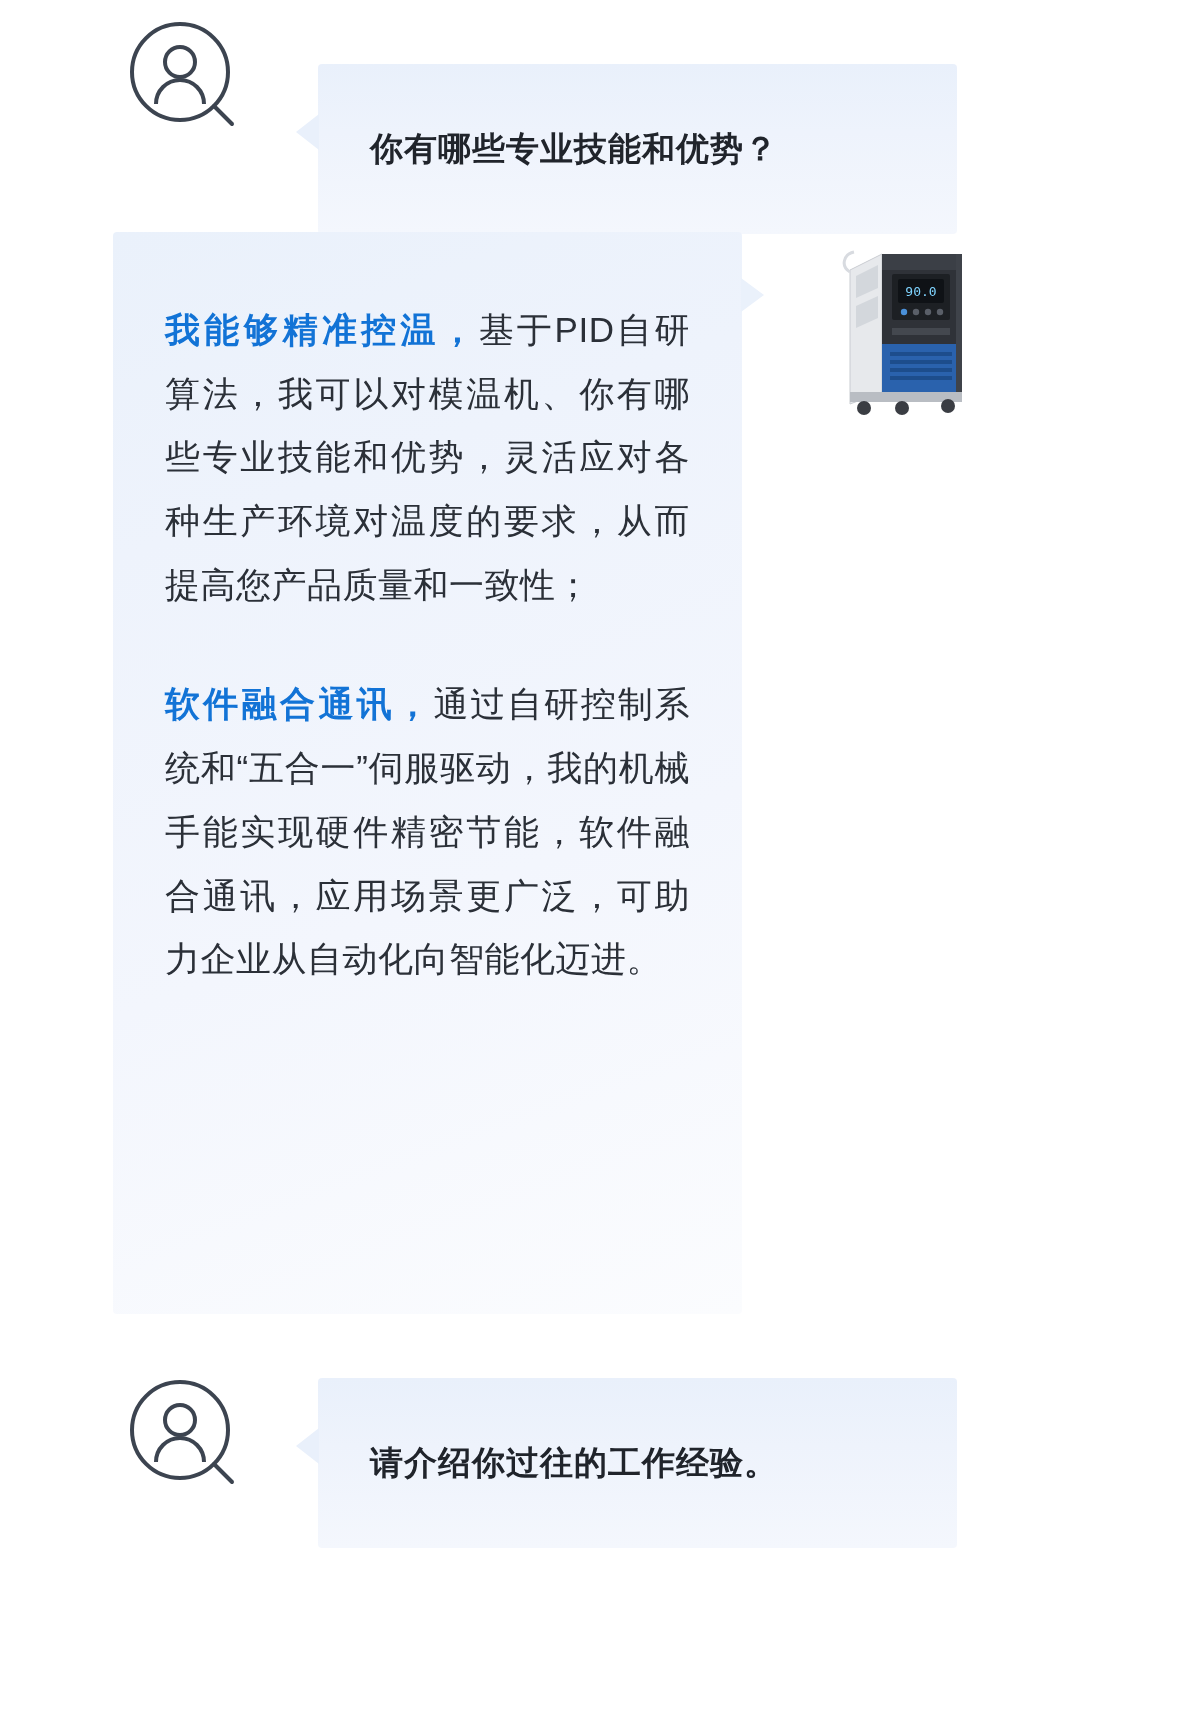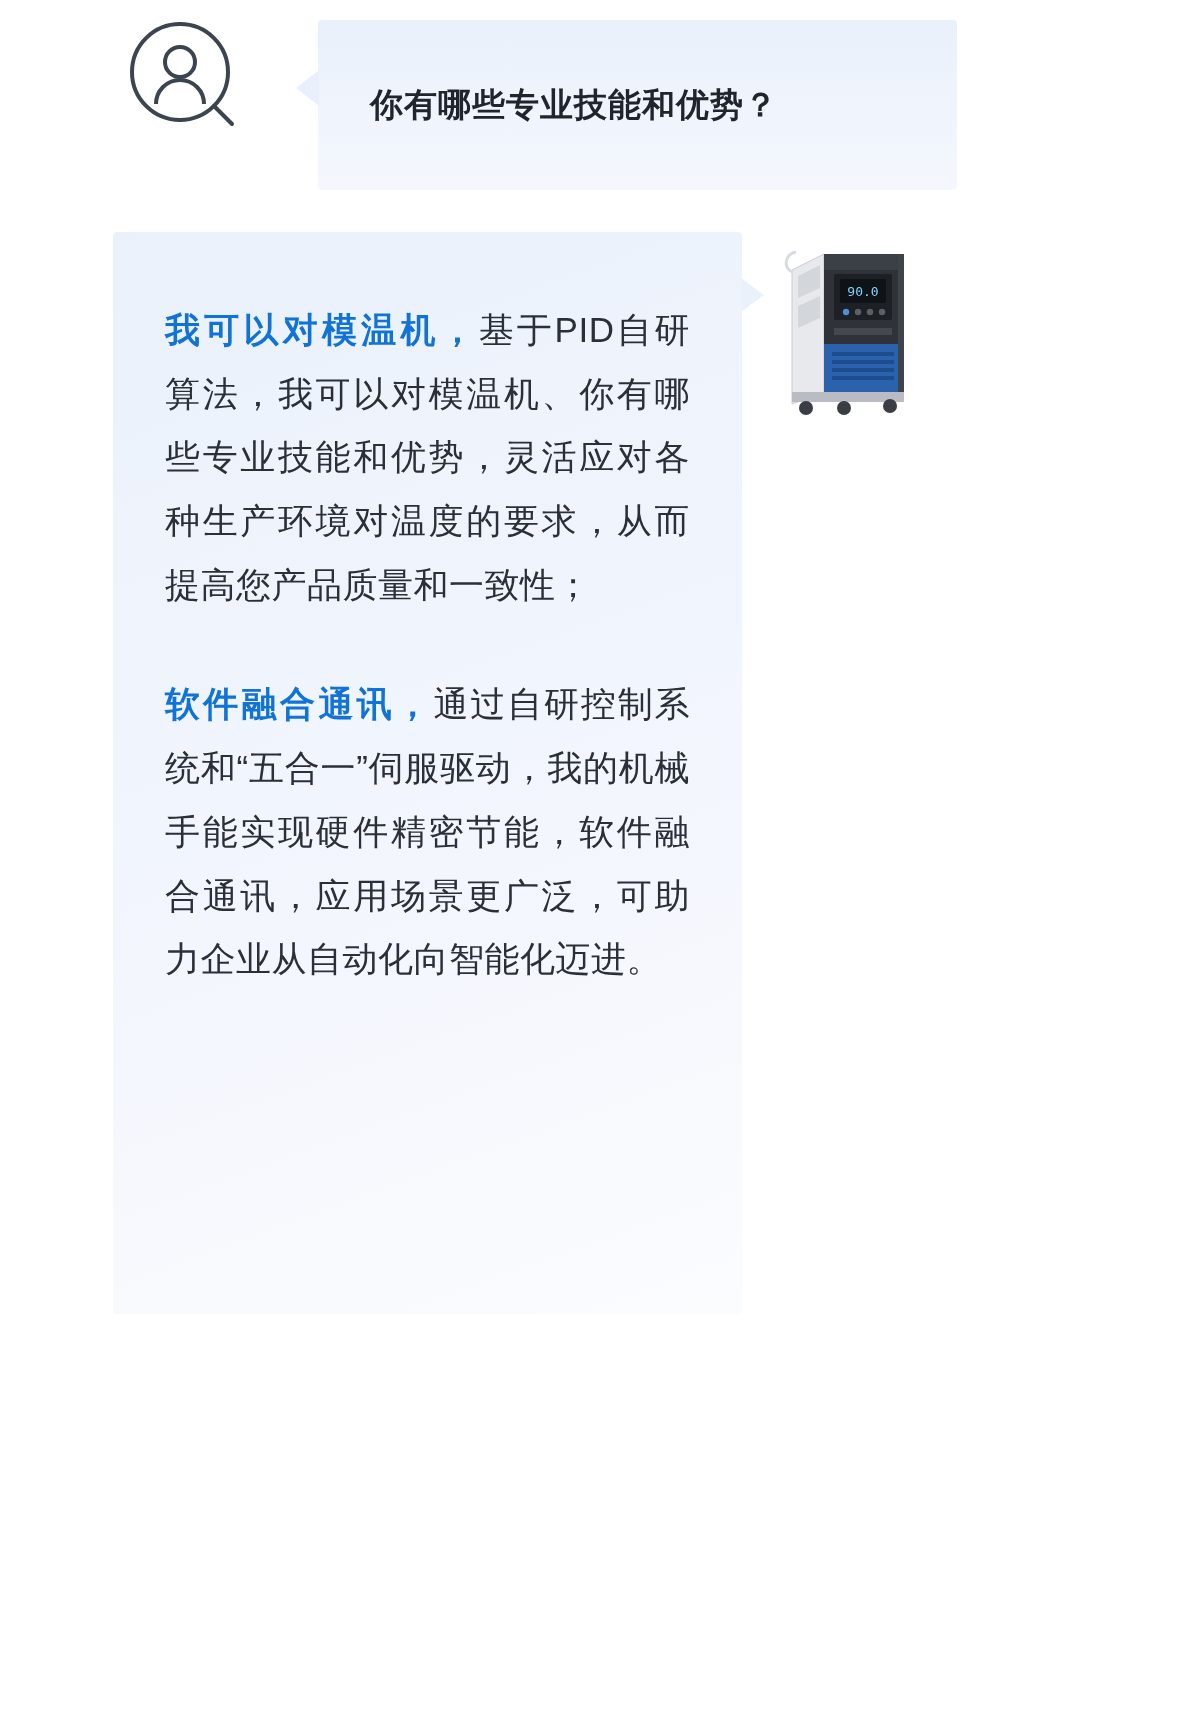--- a/index.html
+++ b/index.html
@@ -102,53 +102,53 @@
   .ans-para + .ans-para { margin-top: 56px; }
   .hl {
     color: #1273d6;
     font-weight: bold;
     letter-spacing: 2px;
   }
 
   
   .product {
     position: absolute;
-    left: 780px;
+    left: 838px;
     top: 232px;
     width: 160px;
     height: 190px;
   }
   .product svg { display: block; }
 </style>
 </head>
 <body>
 
 <div class="page">
 
   <div class="qa-row" style="left:128px; top:20px;">
     <div class="avatar">
       <svg width="112" height="112" viewBox="0 0 112 112" xmlns="http://www.w3.org/2000/svg">
         <circle cx="52" cy="52" r="48" fill="none" stroke="#3c4450" stroke-width="4"></circle>
         <circle cx="52" cy="42" r="15" fill="none" stroke="#3c4450" stroke-width="4"></circle>
         <path d="M28 84 a24 24 0 0 1 48 0" fill="none" stroke="#3c4450" stroke-width="4"></path>
         <line x1="86" y1="86" x2="104" y2="104" stroke="#3c4450" stroke-width="4" stroke-linecap="round"></line>
       </svg>
     </div>
-    <div class="question-bubble" style="width:639px; height:170px; margin-left:78px;">
+    <div class="question-bubble" style="width:639px; height:170px; margin-left:78px;margin-top:44px;">
       <span class="bubble-tail-left"></span>
       <span class="q-text">你有哪些专业技能和优势？</span>
     </div>
   </div>
 
   <div class="answer-wrap">
     <div class="answer-bubble">
       <span class="bubble-tail-right"></span>
 
       <p class="ans-para">
-        <span class="hl">我可以对模温机，</span><span>基于PID自研算法，我可以对模温机、你有哪些专业技能和优势，灵活应对各种生产环境对温度的要求，从而提高您产品质量和一致性；</span>
+        <span class="hl">我能够精准控温，</span><span>基于PID自研算法，我可以对模温机、你有哪些专业技能和优势，灵活应对各种生产环境对温度的要求，从而提高您产品质量和一致性；</span>
       </p>
 
       <p class="ans-para">
         <span class="hl">软件融合通讯，</span><span>通过自研控制系统和“五合一”伺服驱动，我的机械手能实现硬件精密节能，软件融合通讯，应用场景更广泛，可助力企业从自动化向智能化迈进。</span>
       </p>
     </div>
   </div>
 
   <div class="product">
     <svg width="160" height="190" viewBox="0 0 160 190" xmlns="http://www.w3.org/2000/svg">
@@ -181,14 +181,28 @@
       <rect x="12" y="160" width="112" height="10" fill="#b9bdc3"></rect>
 
       <circle cx="26" cy="176" r="7" fill="#3a3d43"></circle>
       <circle cx="64" cy="176" r="7" fill="#3a3d43"></circle>
       <circle cx="110" cy="174" r="7" fill="#3a3d43"></circle>
 
       <path d="M12 40 C2 34 6 22 16 20" fill="none" stroke="#d8dbe0" stroke-width="3"></path>
     </svg>
   </div>
 
+  <div class="qa-row" style="left:128px; top:1378px;">
+    <div class="avatar">
+      <svg width="112" height="112" viewBox="0 0 112 112" xmlns="http://www.w3.org/2000/svg">
+        <circle cx="52" cy="52" r="48" fill="none" stroke="#3c4450" stroke-width="4"></circle>
+        <circle cx="52" cy="42" r="15" fill="none" stroke="#3c4450" stroke-width="4"></circle>
+        <path d="M28 84 a24 24 0 0 1 48 0" fill="none" stroke="#3c4450" stroke-width="4"></path>
+        <line x1="86" y1="86" x2="104" y2="104" stroke="#3c4450" stroke-width="4" stroke-linecap="round"></line>
+      </svg>
+    </div>
+    <div class="question-bubble" style="width:639px; height:170px; margin-left:78px;">
+      <span class="bubble-tail-left"></span>
+      <span class="q-text">请介绍你过往的工作经验。</span>
+    </div>
+  </div>
 
 </div>
 
 </body></html>

